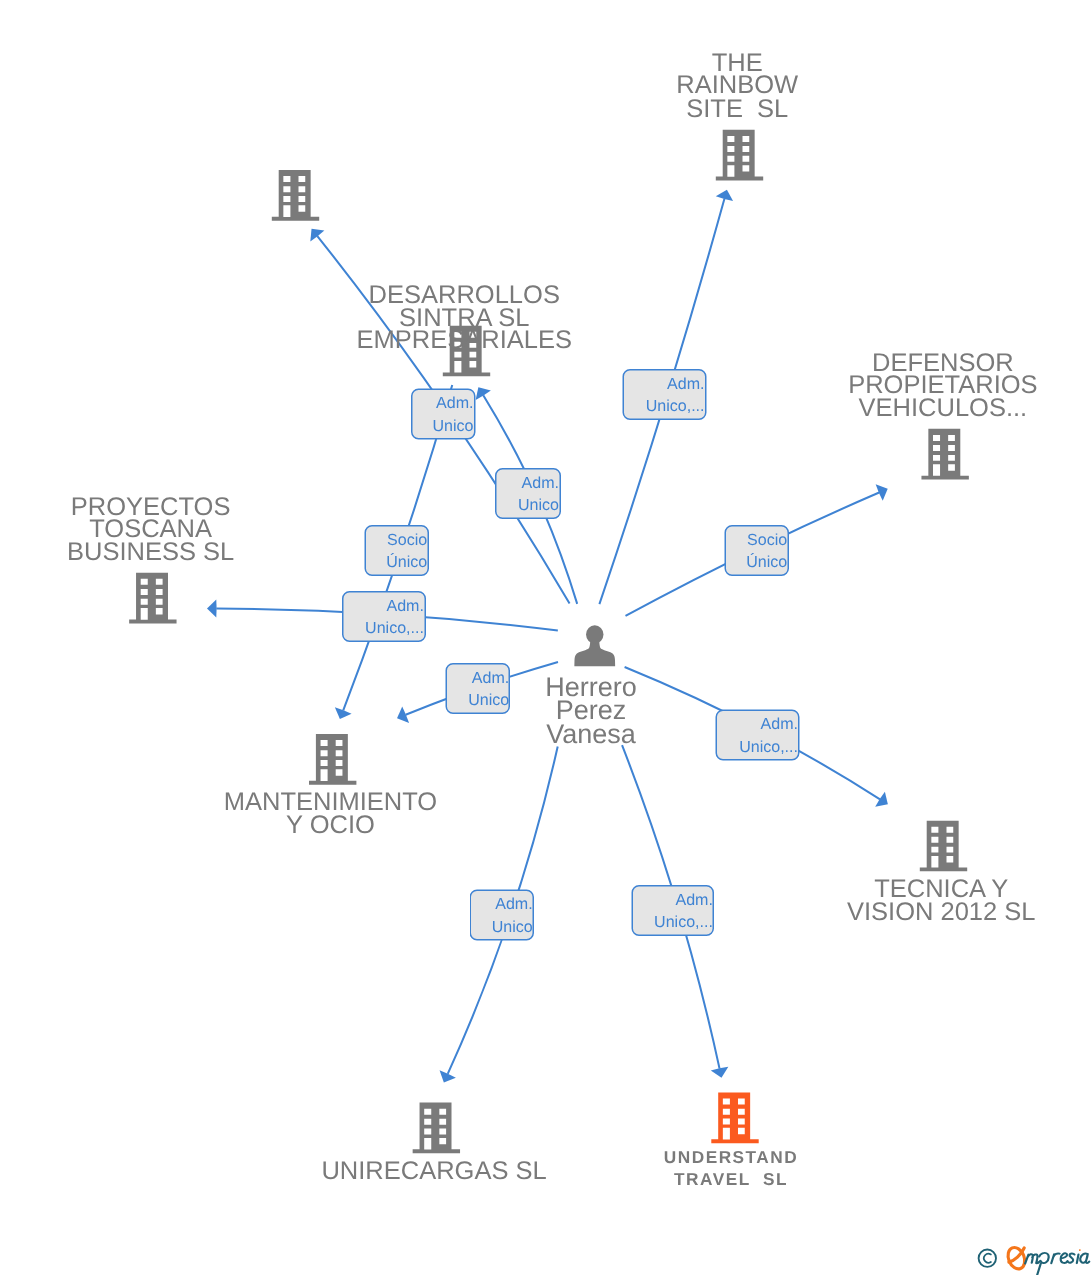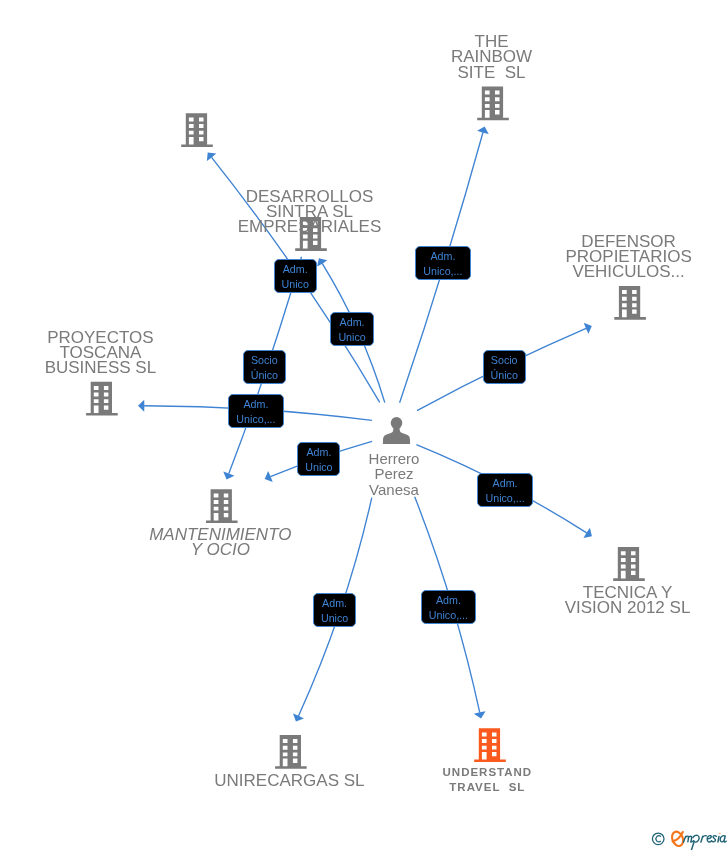--- a/index.html
+++ b/index.html
@@ -3,23 +3,23 @@
 <meta charset="utf-8">
 <style>
   html,body{margin:0;padding:0;}
   body{width:728px;height:850px;background:#ffffff;font-family:"Liberation Sans",sans-serif;overflow:hidden;}
   #stage{position:relative;width:728px;height:850px;background:#ffffff;}
   #stage *{-webkit-font-smoothing:antialiased;}
   #stage{transform:translateZ(0);}
   svg#net{position:absolute;left:0;top:0;width:728px;height:850px;}
   .node-label{position:absolute;text-align:center;color:#7a7a7a;font-size:17px;line-height:15.1px;white-space:pre;}
   .node-label.hi{font-weight:bold;font-size:11.5px;letter-spacing:1px;text-indent:-2.3px;}
-  .center-label{position:absolute;text-align:center;color:#7a7a7a;font-size:15px;line-height:15.1px;white-space:pre;}
+  .center-label{position:absolute;text-align:center;color:#7a7a7a;font-size:18px;line-height:15.1px;white-space:pre;}
   .relbox{position:absolute;box-sizing:border-box;border:1.45px solid #3f83d3;border-radius:5px;
-          background:#000000;color:#3f83d3;font-size:10.7px;line-height:15.1px;text-align:center;
+          background:#e5e5e5;color:#3f83d3;font-size:10.7px;line-height:15.1px;text-align:right;
           padding-top:2.1px;}
   svg#logo{position:absolute;left:0;top:0;width:728px;height:850px;pointer-events:none;}
 </style>
 </head>
 <body>
 
 <div id="stage">
   <svg id="net" viewBox="0 0 728 850">
     <path d="M379.70 402.30 Q304.13 273.97 211.56 157.35" fill="none" stroke="#3f83d3" stroke-width="1.35"></path>
     <path d="M207.70 152.50 L206.88 161.06 L211.69 157.51 L216.23 153.62 Z" fill="#3f83d3"></path>
@@ -79,21 +79,21 @@
       </g>
     <g>
         <path d="M478.80 728.30h21.3v31.2h-21.3z M474.20 759.50h31.6v2.6h-31.6z" fill="#fb5a1f"></path>
         <path d="M481.90 732.40h4.70v4.00h-4.70z M481.90 739.10h4.70v4.00h-4.70z M481.90 745.70h4.70v3.90h-4.70z M492.00 732.40h4.50v4.00h-4.50z M492.00 739.10h4.50v4.00h-4.50z M492.00 745.70h4.50v3.90h-4.50z M481.90 751.90h4.7v7.7h-4.7z M492.00 751.90h4.5v4.3h-4.5z" fill="#ffffff"></path>
       </g>
   </svg>
   <div class="node-label" style="left:149.5px;top:165.0px;width:320px;margin-top:24px;"><div>DESARROLLOS</div><div>SINTRA SL</div><div>EMPRESARIALES</div></div>
   <div class="node-label" style="left:331.5px;top:34.4px;width:320px;"><div>THE</div><div>RAINBOW</div><div>SITE  SL</div></div>
   <div class="node-label" style="left:468.6px;top:233.8px;width:320px;"><div>DEFENSOR</div><div>PROPIETARIOS</div><div>VEHICULOS...</div></div>
   <div class="node-label" style="left:-59.6px;top:329.7px;width:320px;"><div>PROYECTOS</div><div>TOSCANA</div><div>BUSINESS SL</div></div>
-  <div class="node-label" style="left:60.3px;top:527.1px;width:320px;font-style:italic;"><div>MANTENIMIENTO</div><div>Y OCIO</div></div>
+  <div class="node-label" style="left:60.3px;top:527.1px;width:320px;"><div>MANTENIMIENTO</div><div>Y OCIO</div></div>
   <div class="node-label" style="left:467.5px;top:584.9px;width:320px;"><div>TECNICA Y</div><div>VISION 2012 SL</div></div>
   <div class="node-label" style="left:129.4px;top:772.8px;width:320px;"><div>UNIRECARGAS SL</div></div>
   <div class="node-label hi" style="left:328.5px;top:765.2px;width:320px;"><div>UNDERSTAND</div><div>TRAVEL  SL</div></div>
   <div class="center-label" style="left:234.0px;top:451.4px;width:320px;"><div>Herrero</div><div>Perez</div><div>Vanesa</div></div>
   <div class="relbox" style="left:273.7px;top:259.2px;width:43.0px;height:34.3px;">
       <div>Adm.</div>
       <div>Unico</div>
     </div>
   <div class="relbox" style="left:330.4px;top:311.5px;width:43.3px;height:34.3px;">
       <div>Adm.</div>

